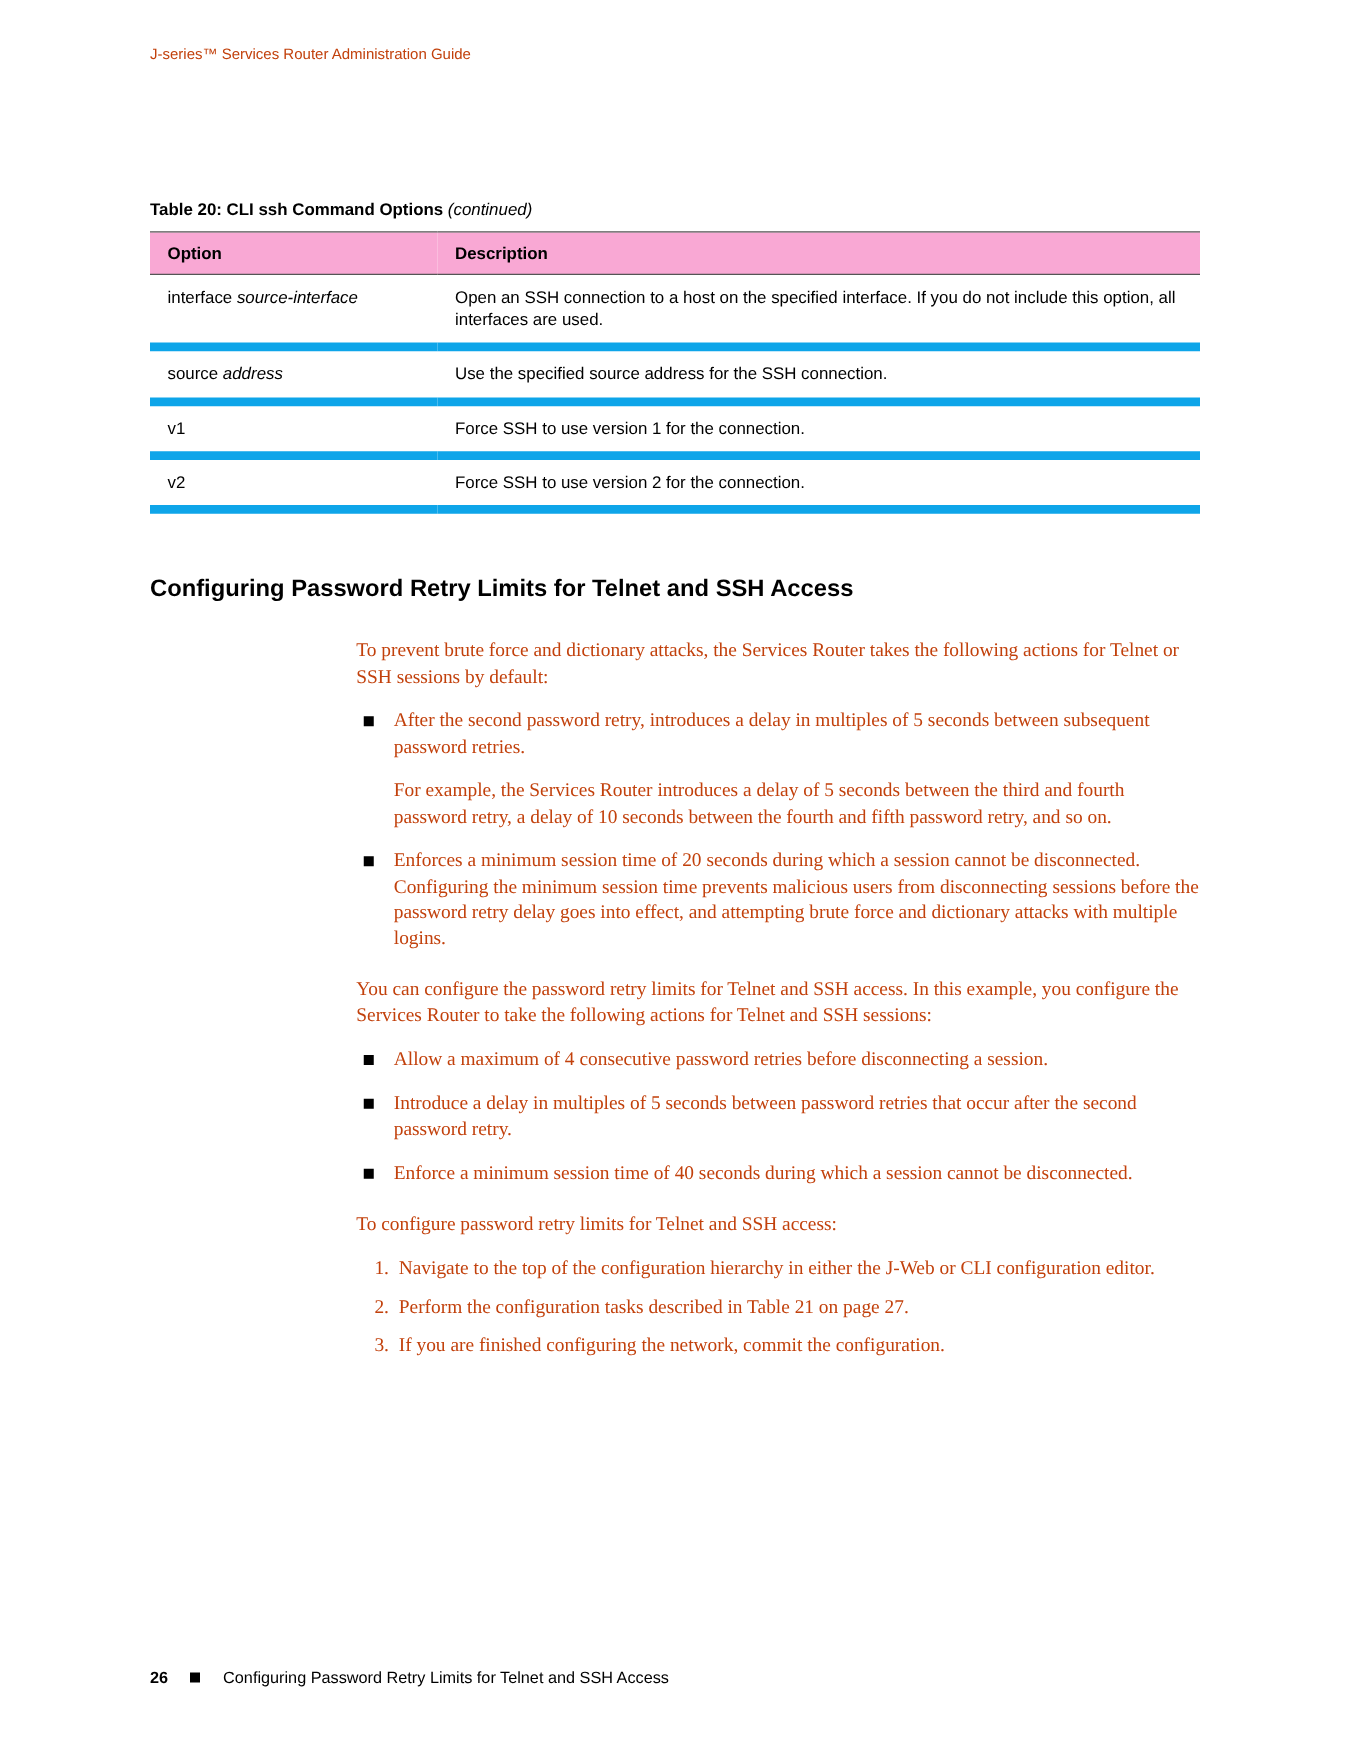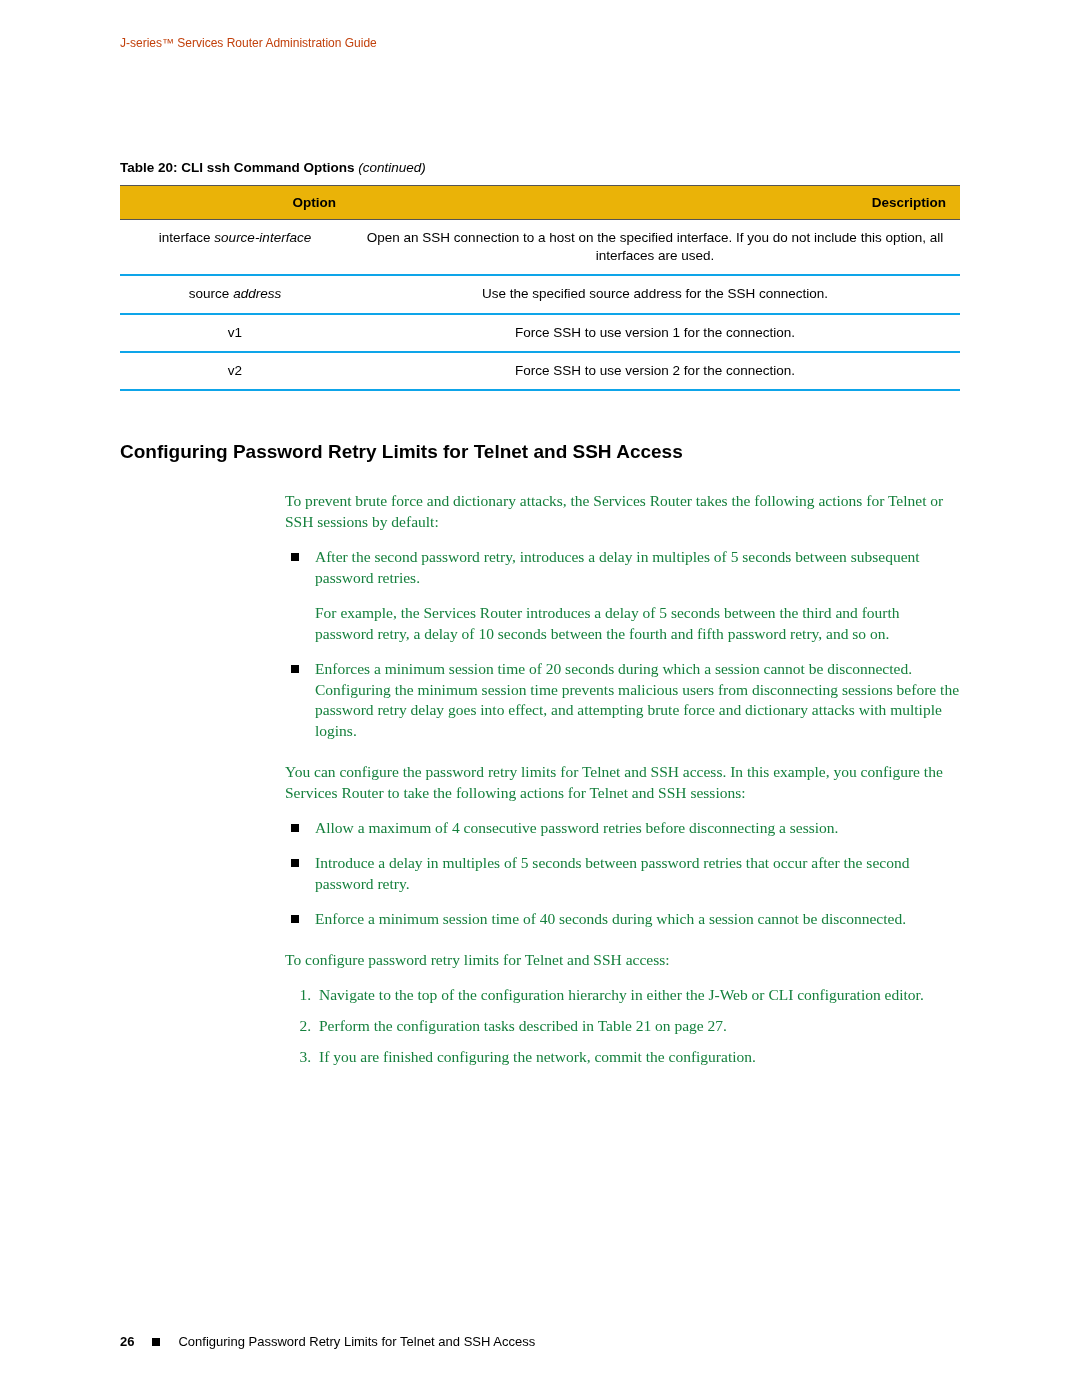--- a/index.html
+++ b/index.html
@@ -28,48 +28,47 @@
   .table-caption .tc-bold { font-weight: 700; }
   .table-caption .tc-ital { font-style: italic; font-weight: 400; }
   table.opts {
     width: 100%;
     border-collapse: collapse;
     font-family: Arial, Helvetica, sans-serif;
     font-size: 13.5px;
     margin-bottom: 50px;
   }
   table.opts thead th {
-    background: #eab308;
-    text-align: right;
+    background: #f9a8d4;
+    text-align: left;
     font-weight: 700;
     padding: 9px 14px;
     border-top: 1px solid #555;
     border-bottom: 1px solid #555;
   }
   table.opts tbody td {
     padding: 9px 14px;
-    border-bottom: 2px solid #0ea5e9;
+    border-bottom: 7px solid #0ea5e9;
     vertical-align: top;
     line-height: 1.35;
-    text-align: center;
   }
   .opt-base { font-family: Arial, Helvetica, sans-serif; }
   .opt-param { font-style: italic; }
   .section-heading {
     font-family: Arial, Helvetica, sans-serif;
     font-weight: 700;
     font-size: 19px;
     margin-bottom: 28px;
   }
   .body-block {
     margin-left: 165px;
     font-family: Georgia, 'Times New Roman', serif;
     font-size: 15.5px;
     line-height: 1.35;
-    color: #15803d;
+    color: #c2410c;
   }
   .body-block p { margin-bottom: 14px; }
   ul.sq {
     list-style: none;
     padding-left: 0;
     margin-bottom: 20px;
   }
   ul.sq > li {
     position: relative;
     padding-left: 30px;

